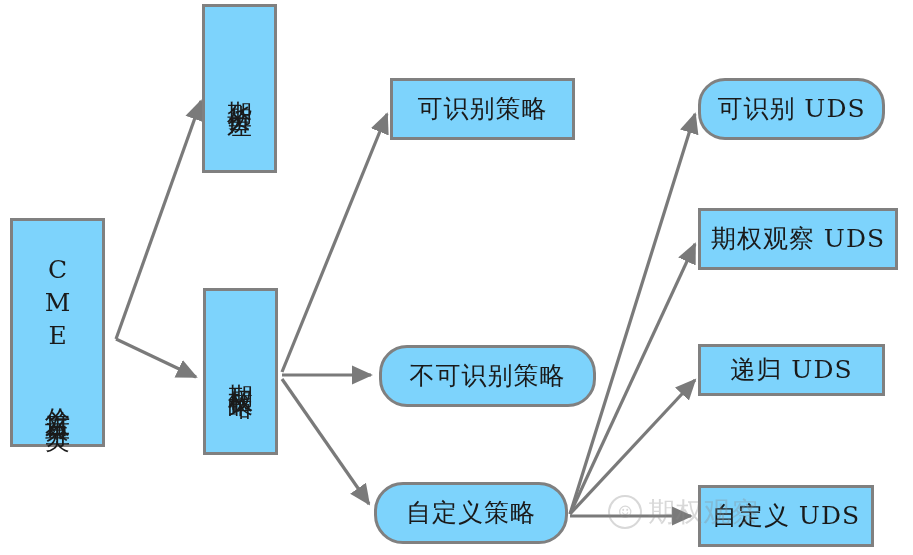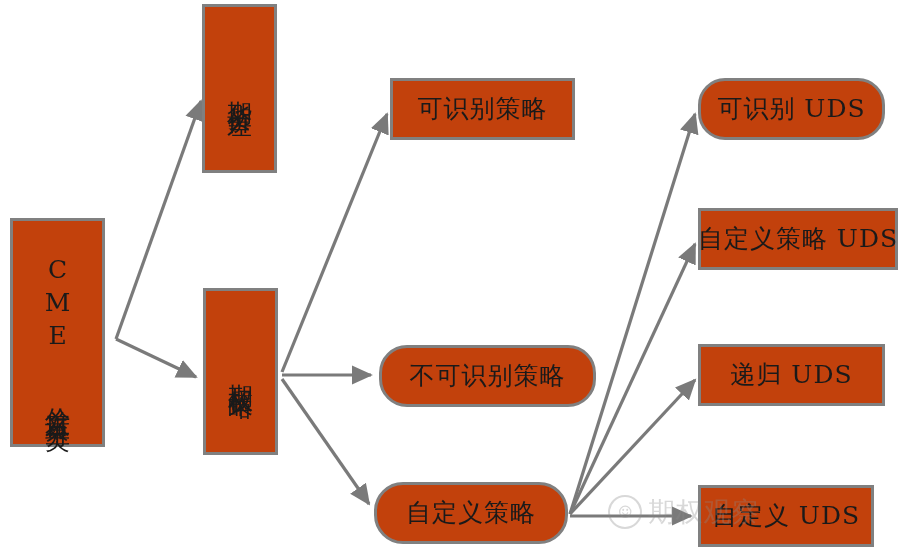--- a/index.html
+++ b/index.html
@@ -21,21 +21,21 @@
     position: absolute;
     left: 0;
     top: 0;
     width: 913px;
     height: 555px;
   }
   .node {
     position: absolute;
     box-sizing: border-box;
     border: 3px solid #808080;
-    background: #c2410c;
+    background: #7dd3fc;
     display: flex;
     align-items: center;
     justify-content: center;
     color: #1a1a1a;
   }
   .node .node-label {
     font-family: "DejaVu Serif", "Liberation Serif", serif;
     line-height: 1.28;
     letter-spacing: 0.04em;
     white-space: pre;
@@ -135,24 +135,24 @@
 
   <div class="node horiz" style="left: 374px; top: 482px; width: 194px; height: 62px; border-radius: 29px;">
     <span class="node-label">自定义策略</span>
   </div>
 
   <div class="node horiz" style="left: 698px; top: 78px; width: 187px; height: 62px; border-radius: 27px;">
     <span class="node-label">可识别 UDS</span>
   </div>
 
   <div class="node horiz" style="left: 698px; top: 208px; width: 200px; height: 62px;">
-    <span class="node-label">自定义策略 UDS</span>
+    <span class="node-label">期权观察 UDS</span>
   </div>
 
-  <div class="node horiz" style="left: 698px; top: 344px; width: 187px; height: 62px;">
+  <div class="node horiz" style="left: 698px; top: 344px; width: 187px; height: 52px;">
     <span class="node-label">递归 UDS</span>
   </div>
 
   <div class="node horiz" style="left: 698px; top: 485px; width: 176px; height: 62px;">
     <span class="node-label">自定义 UDS</span>
   </div>
 
   <div id="watermark" style="left: 608px; top: 494px;">
     <span class="wm-badge">☺</span>
     <span class="wm-text">期权观察</span>

